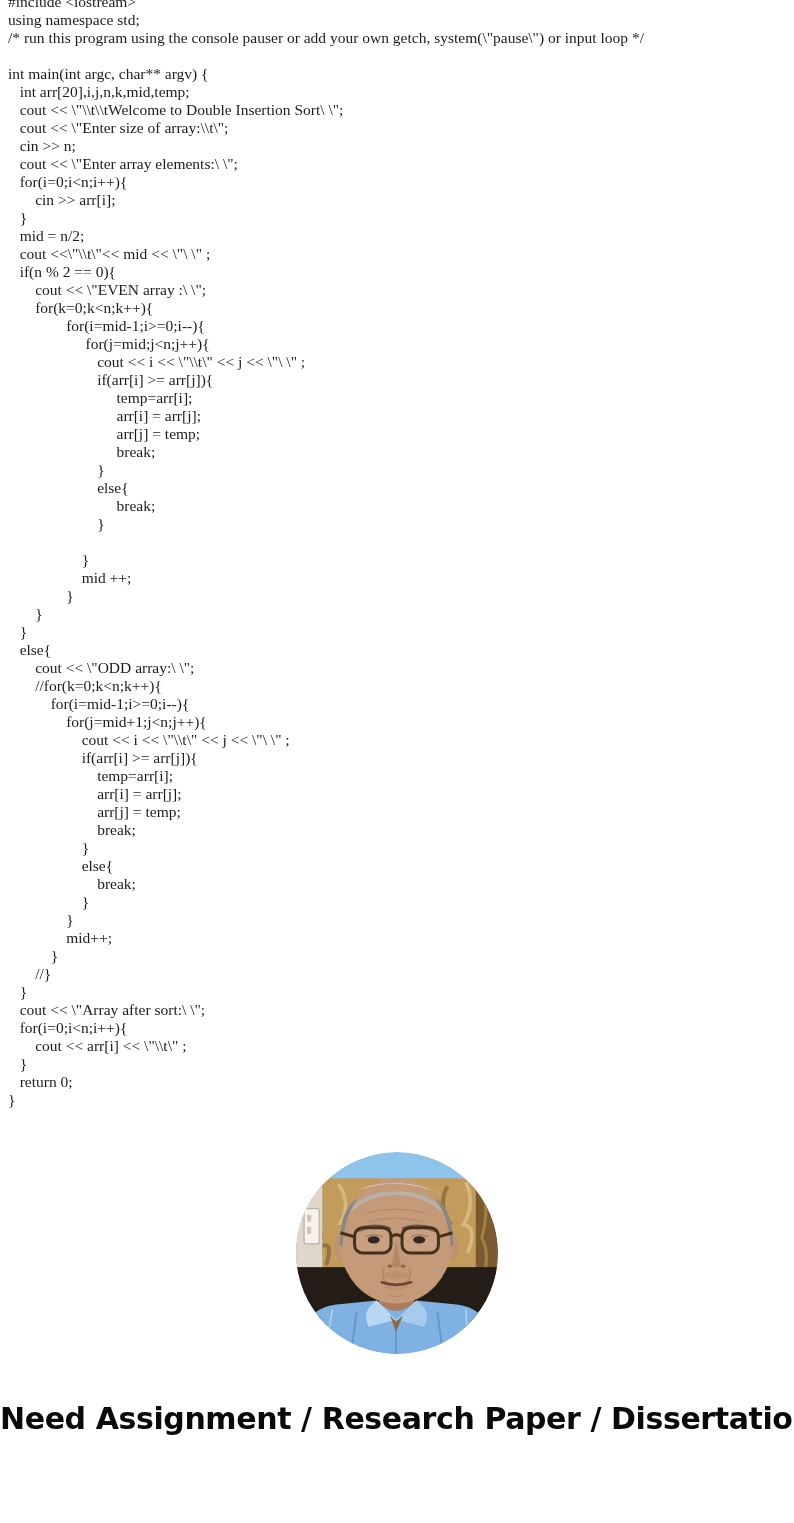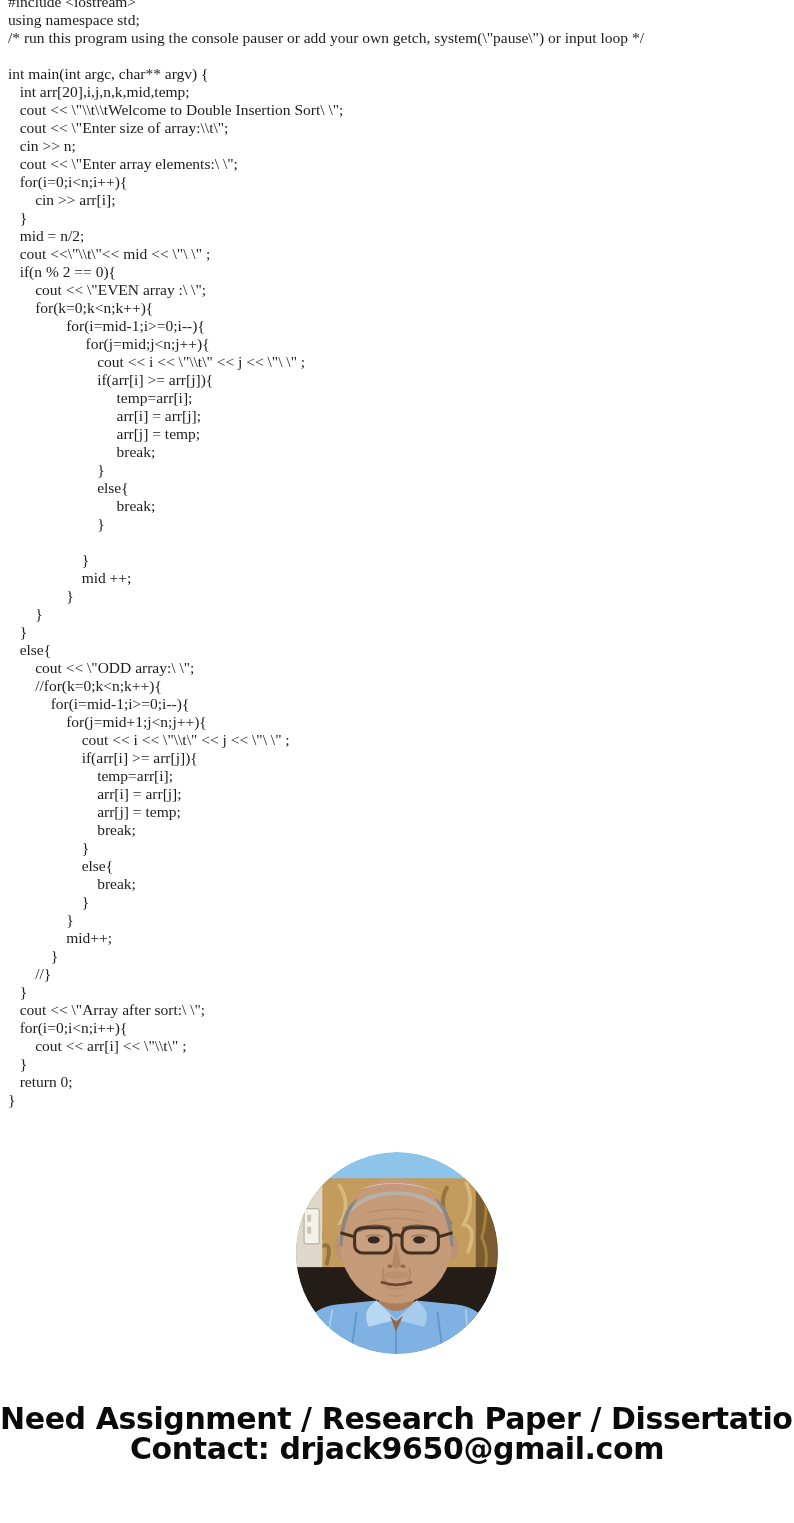--- a/index.html
+++ b/index.html
@@ -192,16 +192,15 @@
           <path d="M85,129 Q99,134 114,129" stroke="#6e4632" stroke-width="2.6" fill="none" stroke-linecap="round"></path>
           <path d="M89,133 Q99,138 110,133" stroke="#b98a6a" stroke-width="2" fill="none" opacity="0.7"></path>
           <path d="M92,141 Q99,145 107,141" stroke="#a87f60" stroke-width="1.4" fill="none" opacity="0.5"></path>
         </g>
       </g>
     </svg>
   </div>
 
   <div class="footer">
     <div>Need Assignment / Research Paper / Dissertation</div>
-    <div>Contact: drjack9650@gmail.com</div>
   </div>
 
 </div>
 
 </body></html>

